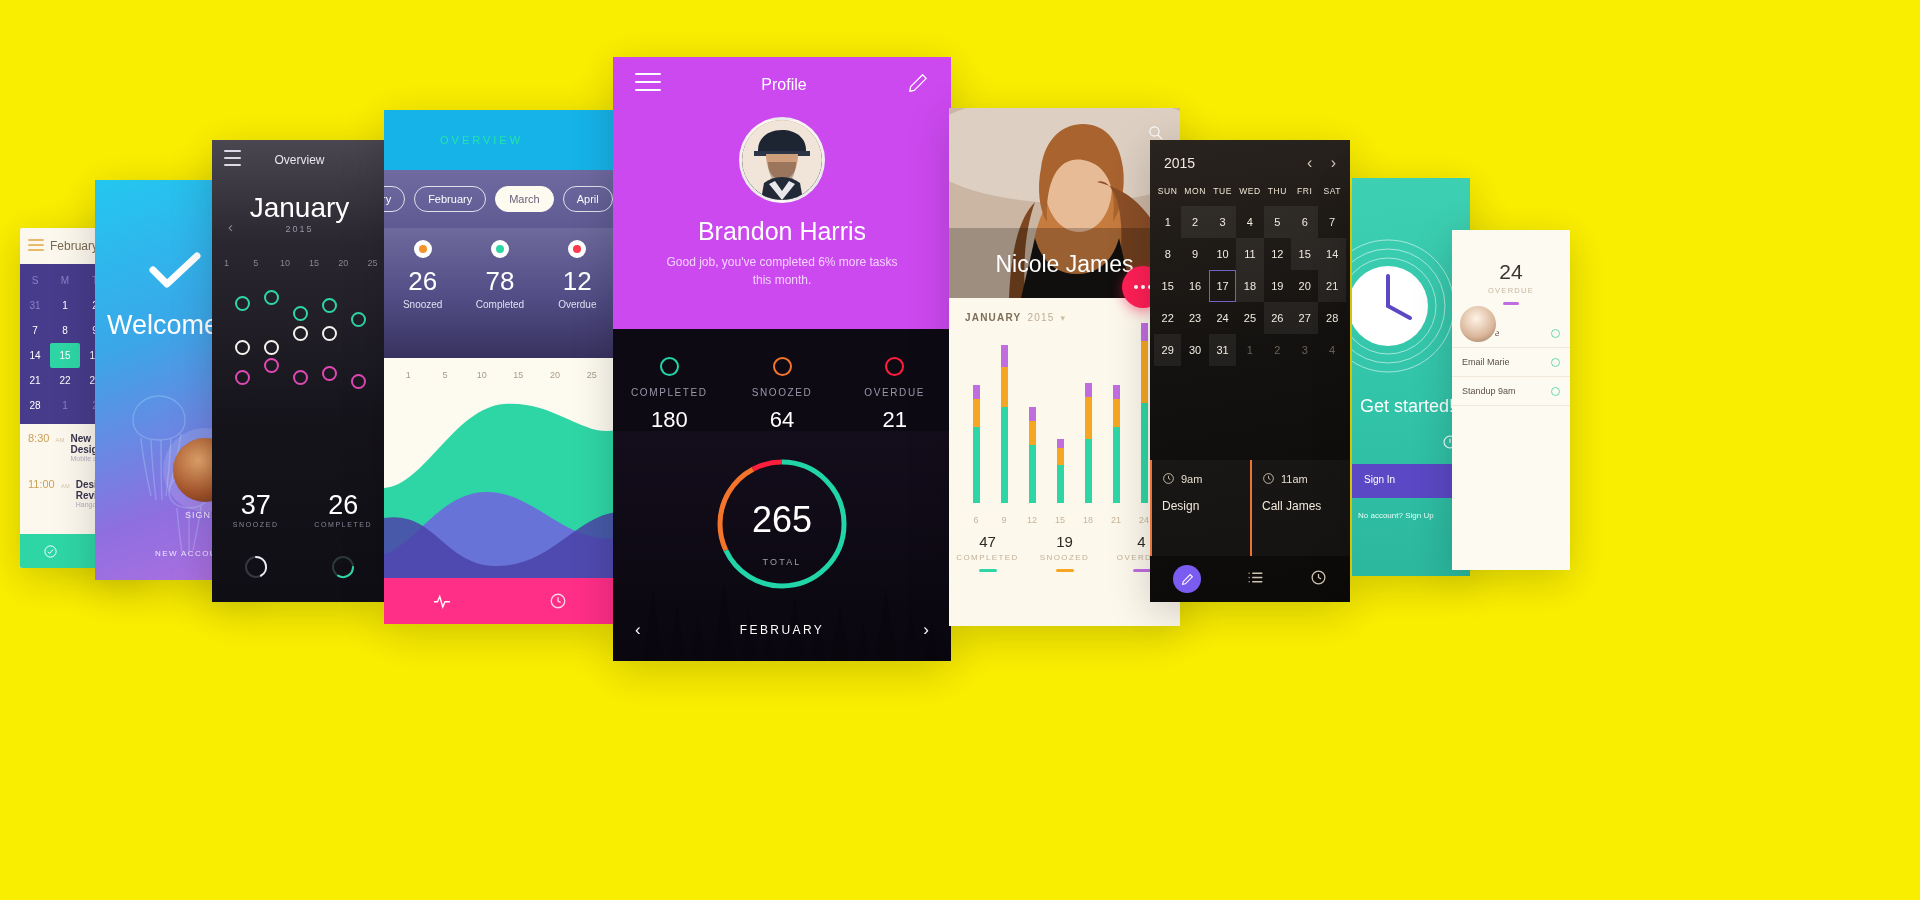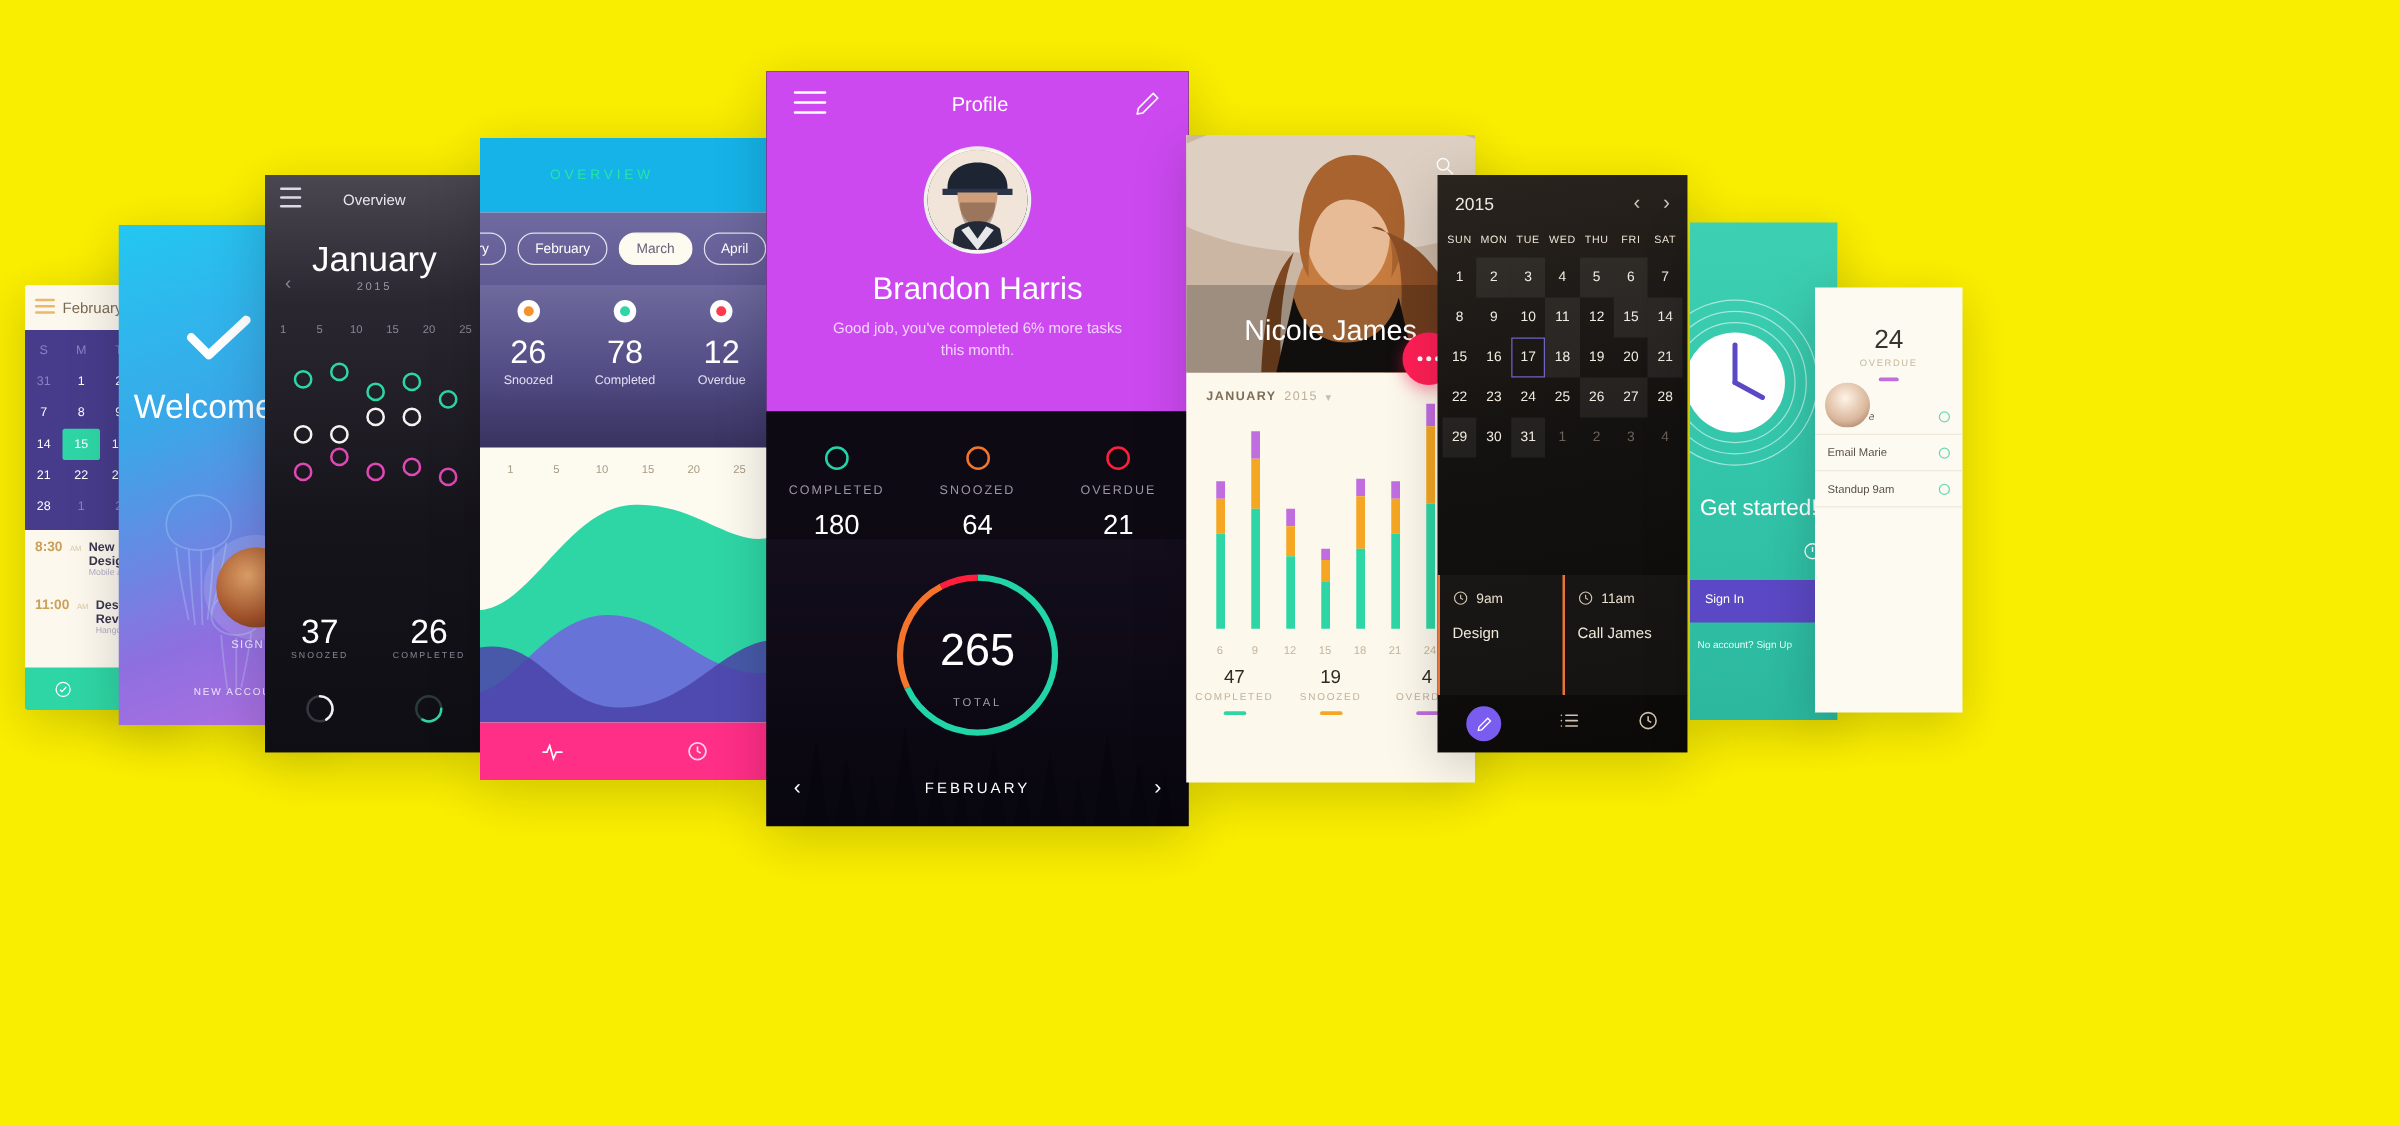--- a/index.html
+++ b/index.html
@@ -23,21 +23,21 @@
   #s1{left:20px;top:228px;width:120px;height:340px;background:#fdf8ee;border-radius:2px;}
   #s1 .s1top{height:36px;display:flex;align-items:center;gap:6px;padding:0 8px;}
   #s1 .s1burger i{background:#e8b96a;width:16px;height:2px;margin-bottom:3px;}
   #s1 .s1month{color:#7a6a52;font-size:12px;}
   #s1 .s1cal{background:#473c8b;padding:4px 0 6px;}
   #s1 .s1row{display:flex;}
   #s1 .s1cell{flex:1;text-align:center;color:#fff;font-size:10px;padding:7px 0;position:relative;}
   #s1 .dim{color:#8a80c2;}
   #s1 .sel{background:#2fd6a5;border-radius:2px;}
   #s1 .s1ev{padding:8px;display:flex;gap:6px;align-items:baseline;}
-  #s1 .s1time{color:#c9a158;font-size:11px;font-weight:bold;}
+  #s1 .s1time{color:#c9a158;font-size:11px;}
   #s1 .s1ttl{color:#3a3550;font-size:10px;font-weight:bold;}
   #s1 .s1sub{color:#b3aec4;font-size:7px;}
   #s1 .s1bar{position:absolute;bottom:0;left:0;right:0;height:34px;background:#2fd6a5;display:flex;}
   #s1 .s1bar div{flex:1;display:flex;align-items:center;justify-content:center;color:#fff;}
 
   
   #s2{left:95px;top:180px;width:160px;height:400px;
       background:linear-gradient(160deg,#23c7f0 0%,#3aa7e8 38%,#8f6fe0 78%,#b06fe0 100%);}
   #s2 .check{position:absolute;left:50%;top:70px;transform:translateX(-50%);}
   #s2 .wtxt{position:absolute;left:12px;top:130px;color:#fff;font-size:27px;font-weight:300;}

